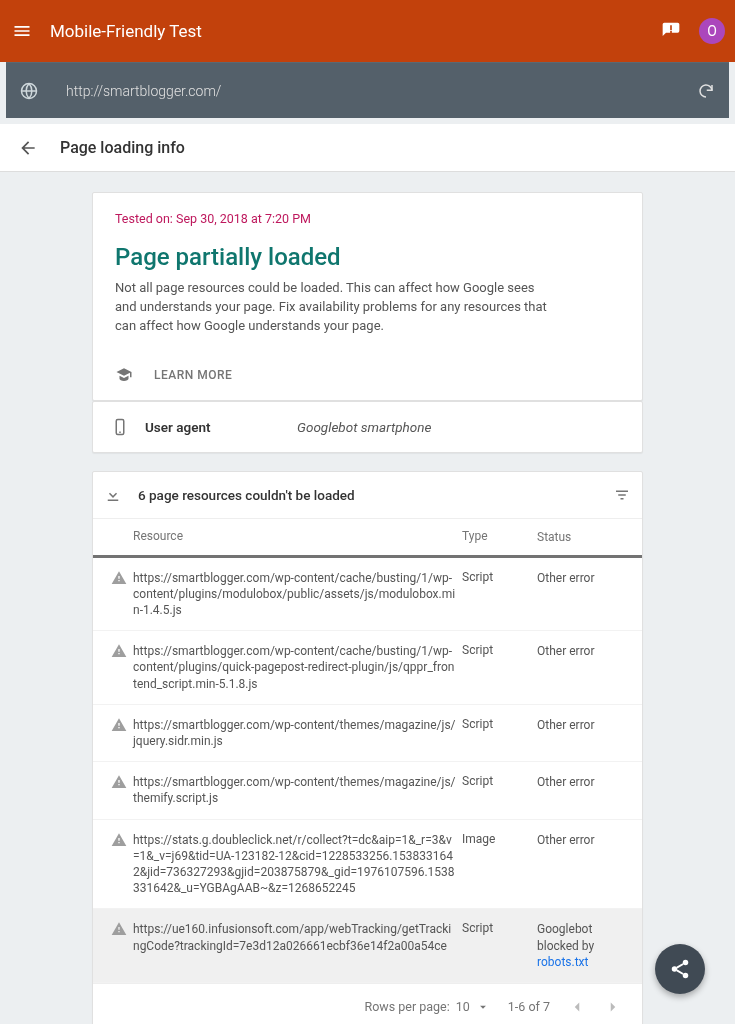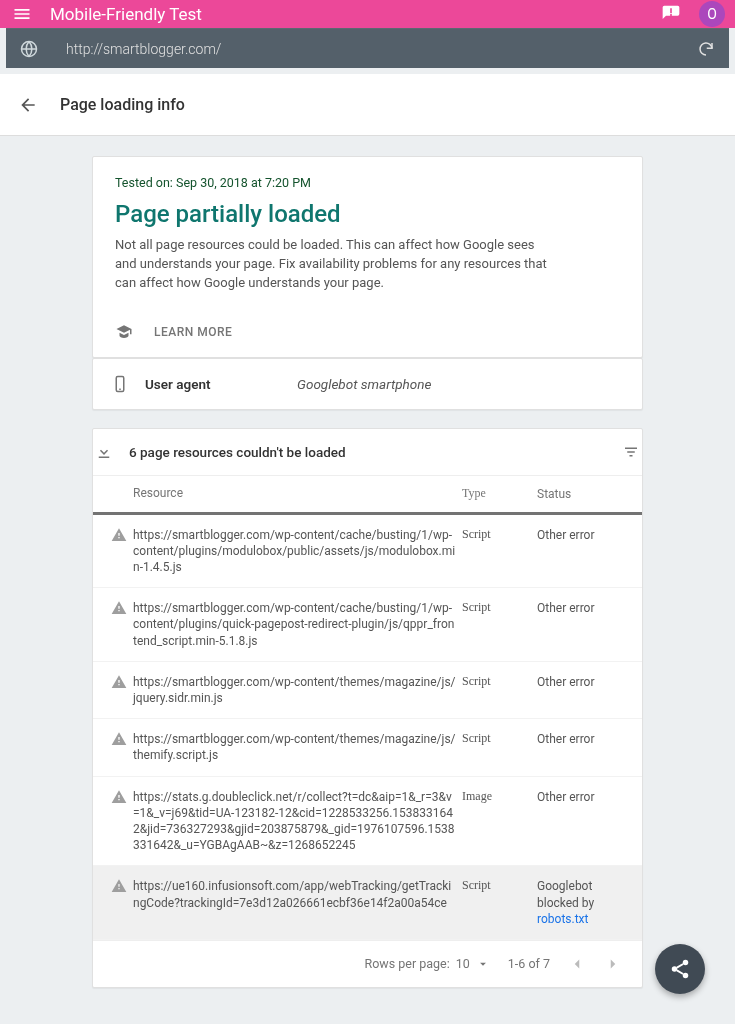--- a/index.html
+++ b/index.html
@@ -4,103 +4,103 @@
 <style>
   * { box-sizing: border-box; margin: 0; padding: 0; }
   body {
     font-family: Roboto, "Helvetica Neue", Arial, sans-serif;
     background: #eceff1;
     width: 735px;
     color: #202124;
     font-size: 13px;
   }
   .appbar {
-    background: #ec4899;
+    background: #c2410c;
     color: #fff;
     display: flex;
     align-items: center;
-    height: 28px;
+    height: 62px;
     padding: 0 10px;
   }
   .appbar .menu-icon, .appbar .notif-icon { width: 24px; height: 24px; display:flex; align-items:center; justify-content:center; }
   .appbar-title { margin-left: 16px; font-size: 17px; font-weight: 400; flex: 1; }
   .avatar {
     width: 26px; height: 26px; border-radius: 50%;
     background: #ab47bc; color: #fff;
     display: flex; align-items: center; justify-content: center;
     font-size: 14px; margin-left: 16px;
   }
   .urlbar {
     background: #54606a;
     color: #e8eaed;
     display: flex;
     align-items: center;
-    height: 40px;
+    height: 56px;
     padding: 0 12px;
     border-top: 1px solid rgba(255,255,255,0.05);
     margin: 0 6px 6px 6px;
   }
   .urlbar .globe-icon { width: 22px; height: 22px; display:flex; align-items:center; justify-content:center; color:#cfd8dc; }
   .urlbar .url { margin-left: 26px; font-size: 14px; flex: 1; color: #e0e0e0; font-weight:300; }
   .urlbar .refresh-icon { width: 22px; height: 22px; display:flex; align-items:center; justify-content:center; color:#e0e0e0; }
 
   .subheader {
     background: #fff;
     display: flex;
     align-items: center;
-    height: 62px;
+    height: 48px;
     padding: 0 16px;
     border-bottom: 1px solid #ddd;
   }
   .subheader .back-icon { width:24px; height:24px; display:flex; align-items:center; justify-content:center; color:#555; }
   .subheader-title { margin-left: 20px; font-size: 16px; font-weight: 500; color:#333; }
 
   .content { padding: 20px 92px 40px 92px; }
 
   .card {
     background: #fff;
     border: 1px solid #e0e0e0;
     box-shadow: 0 1px 1px rgba(0,0,0,0.05);
     border-radius: 2px;
   }
   .summary-card { padding: 18px 22px 16px 22px; }
-  .tested-on { font-size: 12.5px; color:#14532d; margin-bottom: 10px; }
+  .tested-on { font-size: 12.5px; color:#be185d; margin-bottom: 17px; }
   .status-heading { font-size: 24px; font-weight: 500; color: #0f766e; margin-bottom: 8px; }
   .status-desc { font-size: 13px; color:#555; line-height: 1.45; max-width: 440px; }
   .learn-more {
     margin-top: 30px; display: flex; align-items: center; gap: 21px;
     color:#757575; font-size: 12px; font-weight:500; letter-spacing: 0.5px;
   }
 
   .section-label { font-size: 14px; color:#757575; margin: 20px 0 10px 6px; }
 
   .row-card { display:flex; align-items:center; padding: 16px 18px; }
   .row-icon { width: 34px; color:#757575; display:flex; align-items:center; }
   .row-label-strong { font-weight: 600; font-size: 13.5px; color:#333; width: 152px; }
   .row-value { font-size: 13.5px; color:#555;font-style:italic; }
 
   .section-card { margin-top: 18px; }
   .section-header {
-    display:flex; align-items:center; padding: 14px 2px;
+    display:flex; align-items:center; padding: 14px 11px;
     border-bottom: 1px solid #eee;
   }
   .section-header .title { flex:1; font-size: 13.5px; color:#333; font-weight:500;}
   .filter-icon { color:#757575; }
 
   table.resources { width: 100%; border-collapse: collapse; }
   table.resources thead td {
     font-size: 12px; color:#757575; padding: 10px 6px 10px 0;
     border-bottom: 3px solid #737373;
   }
   table.resources tbody tr { border-bottom: 1px solid #f2f2f2; }
   table.resources tbody tr.selected { background:#f0f0f0; }
   table.resources td { padding: 12px 6px 12px 0; vertical-align: top; font-size: 12px; color:#555;}
   table.resources td.icon-cell { width: 40px; padding-left: 18px; color:#9e9e9e; }
   table.resources td.url-cell { word-break: break-all; max-width: 310px; line-height:1.35;}
-  table.resources td.type-cell { width: 75px; font-family: Liberation Serif, serif; }
+  table.resources td.type-cell { width: 75px; }
   table.resources td.status-cell { width: 105px; line-height:1.35; }
   .robots-link { color:#1a73e8; }
 
   .pagination {
     display:flex; align-items:center; justify-content:flex-end;
     gap: 18px; padding: 14px 20px; color:#757575; font-size: 12.5px;
     border-top: 1px solid #eee;
   }
   .pagination .rpp-select { display:flex; align-items:center; gap:6px; }
   .pagination .nav { color:#bbb; cursor:default; }

